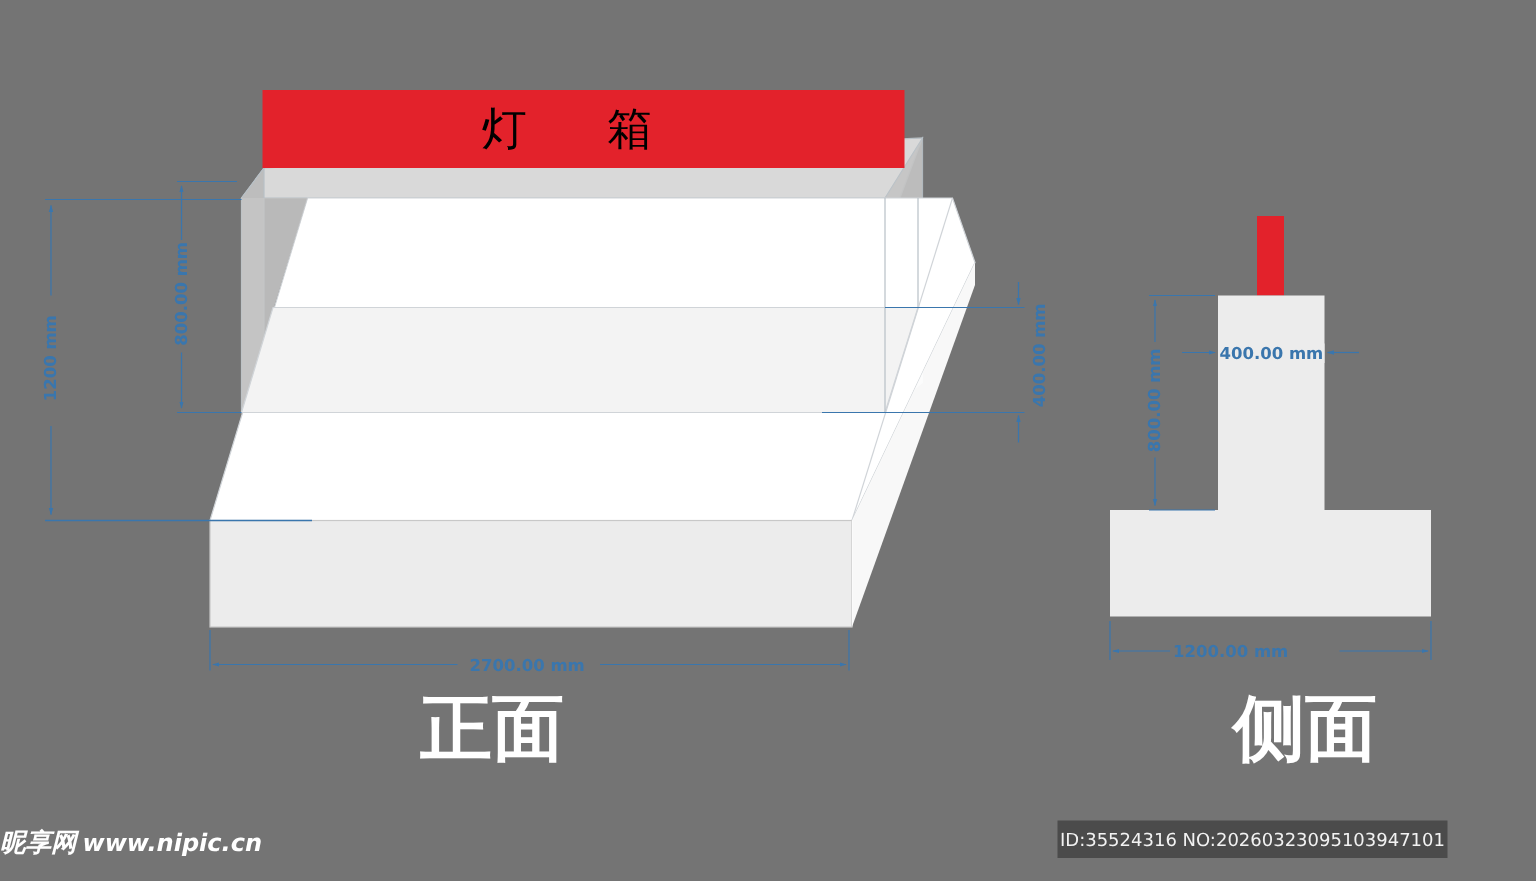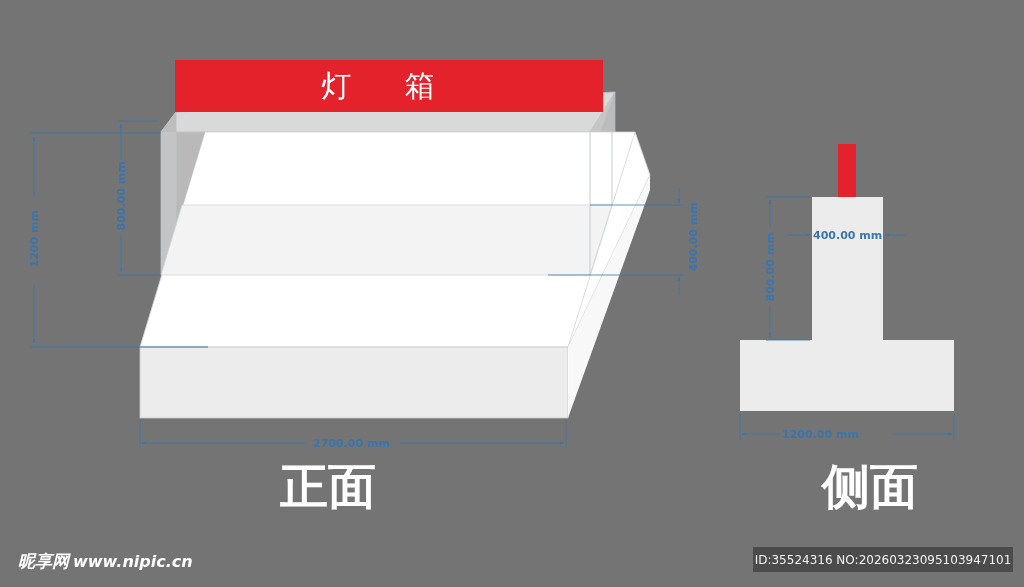--- a/index.html
+++ b/index.html
@@ -1,26 +1,26 @@
 <!DOCTYPE html>
 <html><head>
 <meta charset="utf-8">
 <style>
   html, body { margin:0; padding:0; }
   body { width:1024px; height:587px; background:#747474; overflow:hidden; position:relative; font-family:"Liberation Sans", sans-serif; }
   #canvas { position:absolute; left:0; top:0; width:1024px; height:587px; }
-  .sign-text { position:absolute; left:175px; top:60px; width:428px; height:52px; display:flex; align-items:center; justify-content:center; color:#ffffff; font-family:"DejaVu Sans", sans-serif; font-size:30px; letter-spacing:22px; font-weight:normal; }
+  .sign-text { position:absolute; left:175px; top:60px; width:428px; height:52px; display:flex; align-items:center; justify-content:center; color:#000000; font-family:"DejaVu Sans", sans-serif; font-size:30px; letter-spacing:22px; font-weight:normal; }
   .dim { position:absolute; color:#3a76ad; font-family:"DejaVu Sans", sans-serif; font-weight:bold; font-size:11px; white-space:nowrap; }
   .dim.v { transform:rotate(-90deg); transform-origin:center center; }
   .dim.bg { background:#747474; padding:0 2px; }
   .dim.bgw { background:#ececec; padding:0 1px; }
   .view-label { position:absolute; color:#fff; font-family:"DejaVu Sans", sans-serif; font-weight:bold; font-size:48px; line-height:1; }
-  .watermark { position:absolute; left:18px; top:550px; color:#fff; font-family:"DejaVu Sans", sans-serif; font-weight:bold; font-style:italic; font-size:17px; }
+  .watermark { position:absolute; left:0; top:550px; color:#fff; font-family:"DejaVu Sans", sans-serif; font-weight:bold; font-style:italic; font-size:17px; }
   .watermark .site { font-size:16px; margin-left:4px; }
-  .idbar { position:absolute; left:753px; top:547px; width:260px; height:25px; background:#4b4b4b; color:#f2f2f2; font-family:"DejaVu Sans", sans-serif; font-size:12px; display:flex; align-items:center; justify-content:center; }
+  .idbar { position:absolute; left:705px; top:547px; width:260px; height:25px; background:#4b4b4b; color:#f2f2f2; font-family:"DejaVu Sans", sans-serif; font-size:12px; display:flex; align-items:center; justify-content:center; }
 </style>
 </head>
 <body>
 
 <svg id="canvas" viewBox="0 0 1024 587" xmlns="http://www.w3.org/2000/svg">
   <defs>
     <marker id="arr" viewBox="0 0 10 10" refX="9" refY="5" markerWidth="6" markerHeight="6" orient="auto-start-reverse">
       <path d="M0,2 L10,5 L0,8 z" fill="#3a76ad"></path>
     </marker>
   </defs>

